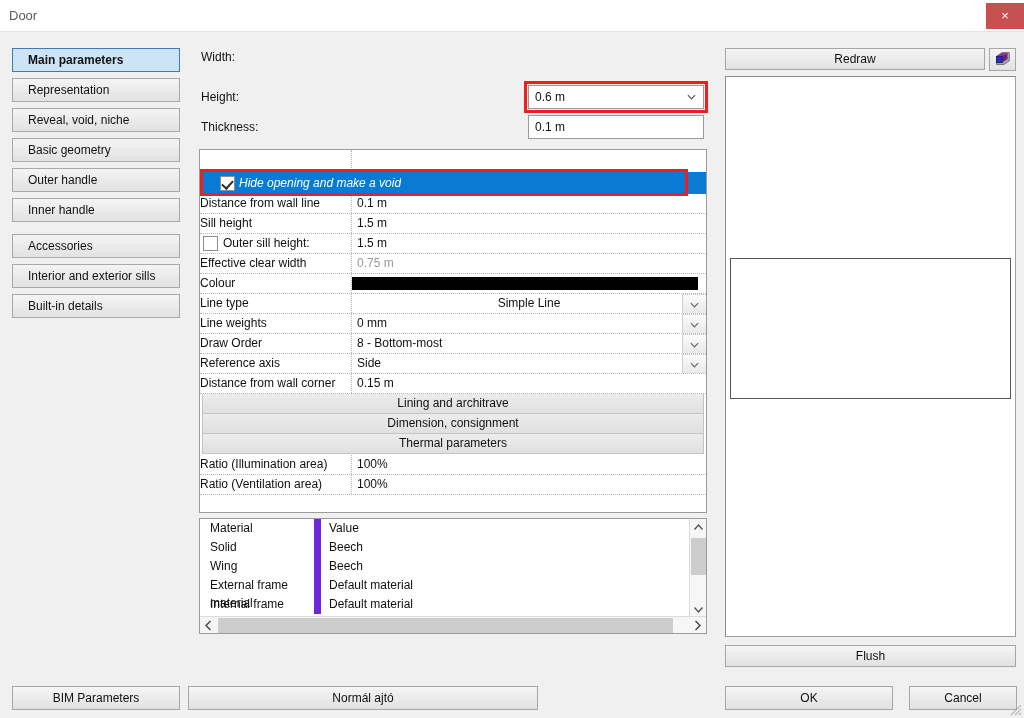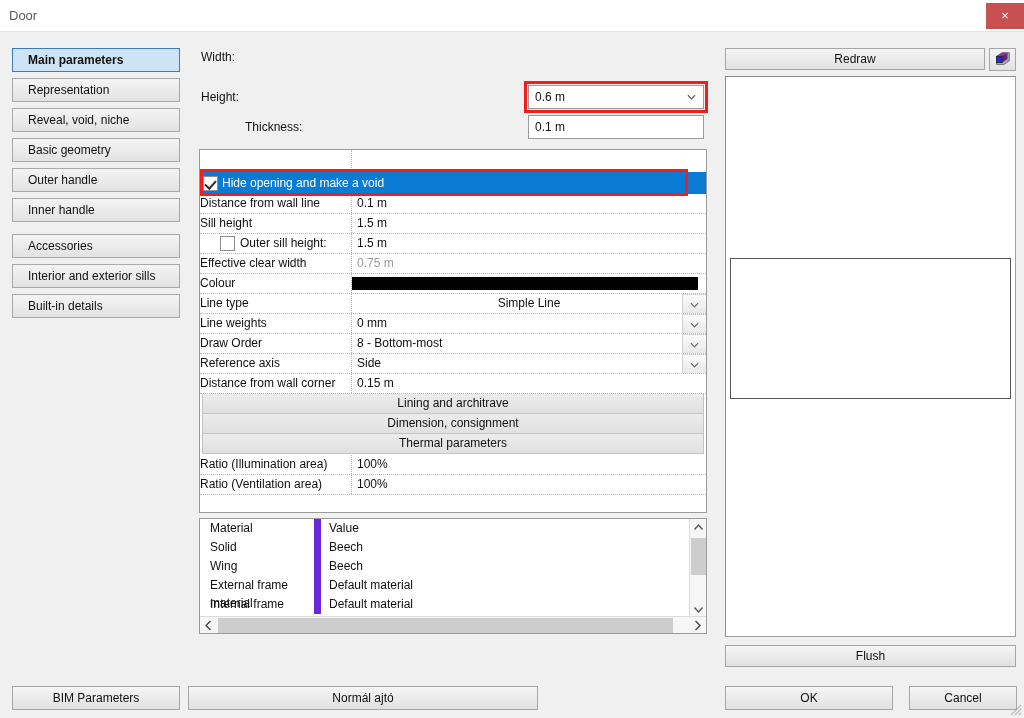--- a/index.html
+++ b/index.html
@@ -125,43 +125,43 @@
     white-space: nowrap;
   }
   .prow .pval.dim { color: #9a9a9a; }
   .prow.highlight {
     background: #0a7bd4;
     color: #ffffff;
     border-bottom: none;
     height: 22px;
   }
   .prow.highlight .pname {
-    width: auto; border-right: none; color: #fff; padding-left: 0;
-    line-height: 21px; display: flex; align-items: center;
+    width: auto; border-right: none; color: #fff; padding-left: 17px;
+    line-height: 21px; display: flex; align-items: center; font-style: italic;
   }
   .cbx {
     display: inline-block;
     width: 15px; height: 15px;
     background: #ffffff;
     border: 1px solid #8d8d8d;
     position: relative;
     vertical-align: middle;
     flex: 0 0 auto;
   }
   .cbx.checked::after {
     content: "";
     position: absolute;
     left: 3px; top: 1px;
     width: 5px; height: 9px;
     border: solid #2b2b2b;
     border-width: 0 2px 2px 0;
     transform: rotate(42deg);
   }
   .prow.highlight .cbx { margin: 0 4px 0 3px; }
-  .prow.subcb .pname { display: flex; align-items: center; padding-left: 20px; }
+  .prow.subcb .pname { display: flex; align-items: center; padding-left: 3px; }
   .prow.subcb .pname .lbl { margin-left: 5px; }
 
   .swatch {
     height: 13px;
     margin: 3px 8px 0 0;
     background: #000000;
     flex: 1;
   }
 
   .prow .centered { text-align: center; padding-left: 0; }
@@ -320,21 +320,21 @@
 
   <div class="field-label" style="left:201px; top:90px;">Height:</div>
   <div class="combo" style="left:528px; top:85px;">
     <span class="val">0.6 m</span>
     <svg class="chev" viewBox="0 0 10 6">
         <path d="M1 1 L5 5 L9 1" fill="none" stroke="#555" stroke-width="1.3"></path>
       </svg>
   </div>
   <div class="redbox" style="left:524px; top:81px; width:184px; height:32px;"></div>
 
-  <div class="field-label" style="left:201px; top:120px;margin-left:44px;">Thickness:</div>
+  <div class="field-label" style="left:201px; top:120px;">Thickness:</div>
   <div class="combo" style="left:528px; top:115px;">
     <span class="val">0.1 m</span>
   </div>
 
   <div class="ptable">
 
     <div class="prow blank">
       <div class="pname"></div>
       <div class="pval"></div>
     </div>

